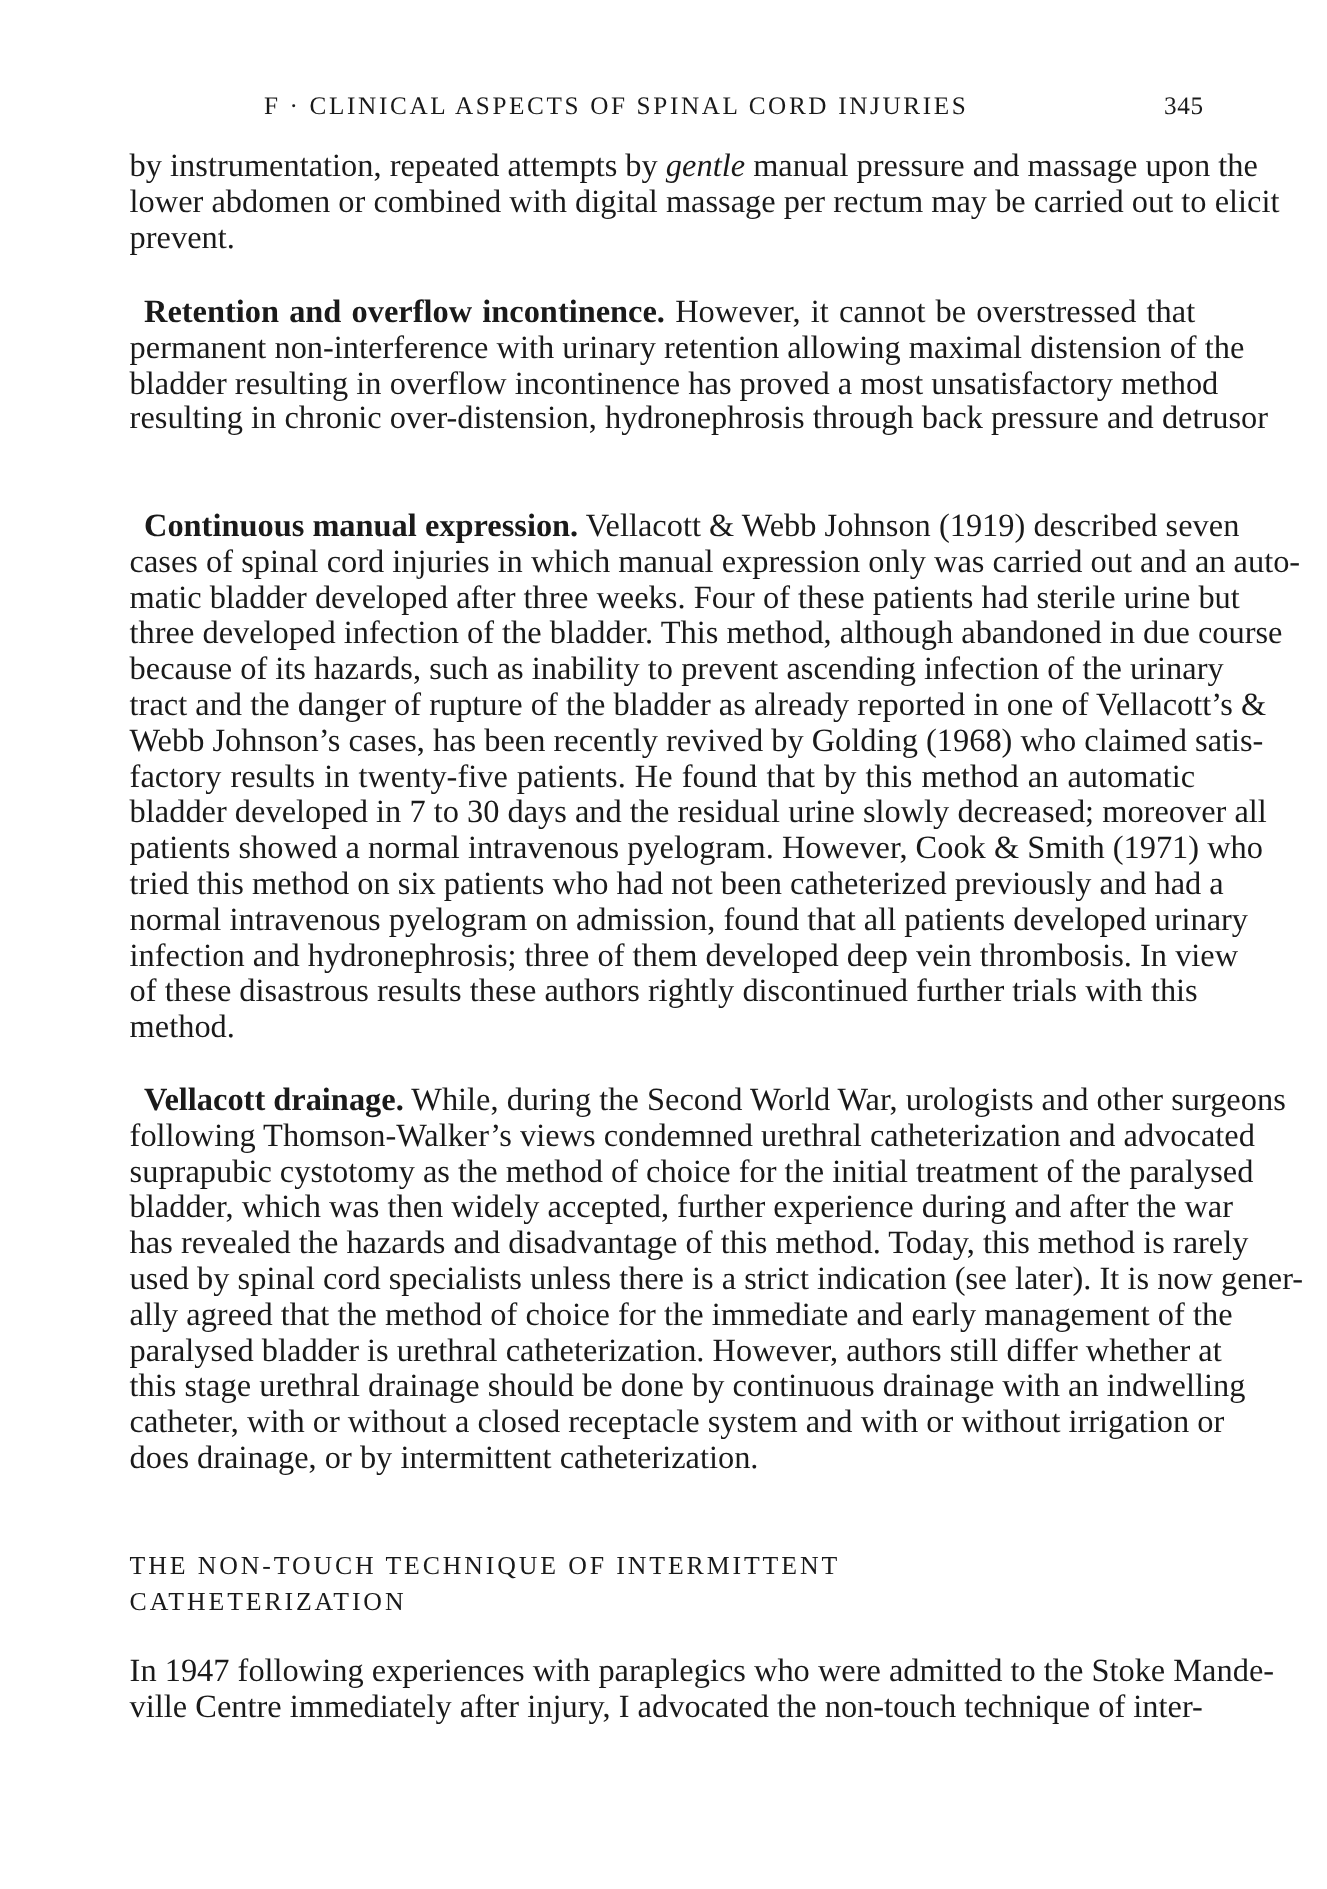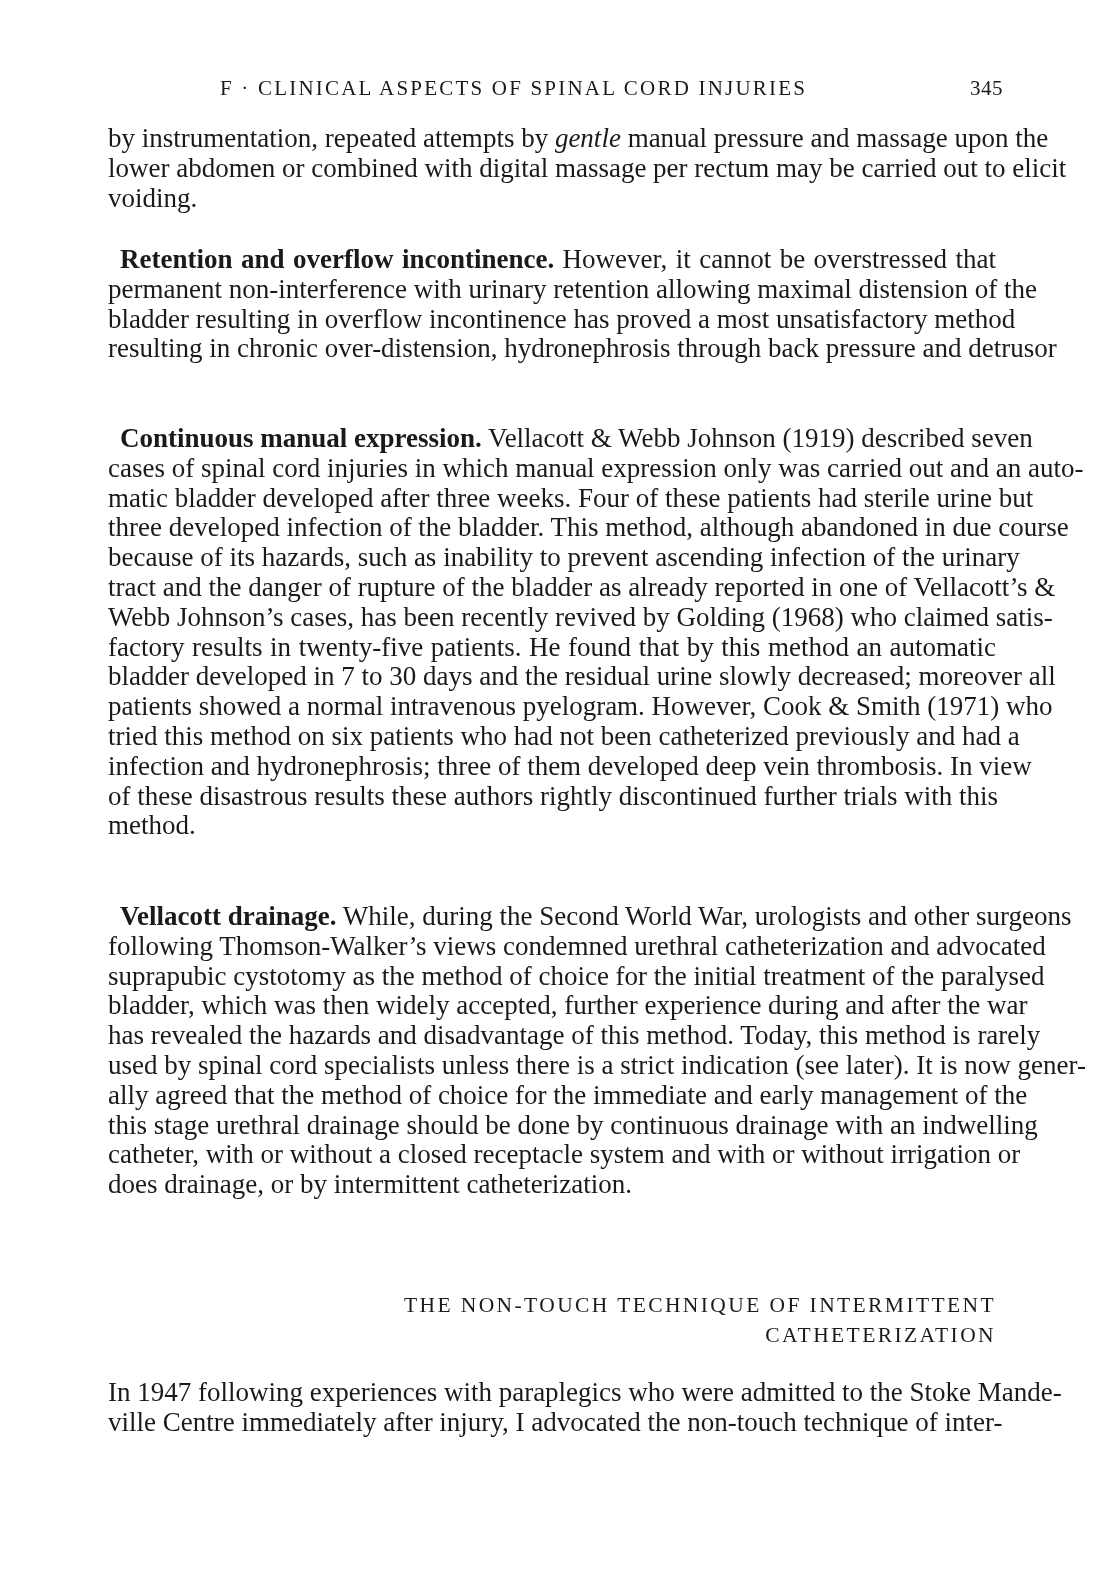--- a/index.html
+++ b/index.html
@@ -64,40 +64,40 @@
       margin-left: 12px;
     }
     .em {
       font-style: italic;
     }
     .section-heading {
       position: absolute;
       left: 108px;
       width: 888px;
       top: 1290px;
-      text-align: right;
+      text-align: left;
       font-size: 21.5px;
       letter-spacing: 2.4px;
       line-height: 30px;
     }
   </style>
 </head>
 <body>
 
 <div class="page">
 
   <div class="running-head">
     <span class="title">F · CLINICAL ASPECTS OF SPINAL CORD INJURIES</span>
     <span class="page-number">345</span>
   </div>
 
   <div class="body-block" style="top:124px;">
     <span class="line"><span>by instrumentation, repeated attempts by </span><span class="em">gentle</span><span> manual pressure and massage upon the</span></span>
     <span class="line">lower abdomen or combined with digital massage per rectum may be carried out to elicit</span>
-    <span class="line last">voiding.</span>
+    <span class="line last">prevent.</span>
   </div>
 
   <div class="body-block" style="top:245px;">
     <span class="line"><span class="run-in">Retention and overflow incontinence.</span><span> However, it cannot be overstressed that</span></span>
     <span class="line">permanent non-interference with urinary retention allowing maximal distension of the</span>
     <span class="line">bladder resulting in overflow incontinence has proved a most unsatisfactory method</span>
     <span class="line">resulting in chronic over-distension, hydronephrosis through back pressure and detrusor</span>
   </div>
 
   <div class="body-block" style="top:424px;">
@@ -105,33 +105,35 @@
     <span class="line">cases of spinal cord injuries in which manual expression only was carried out and an auto-</span>
     <span class="line">matic bladder developed after three weeks. Four of these patients had sterile urine but</span>
     <span class="line">three developed infection of the bladder. This method, although abandoned in due course</span>
     <span class="line">because of its hazards, such as inability to prevent ascending infection of the urinary</span>
     <span class="line">tract and the danger of rupture of the bladder as already reported in one of Vellacott’s &amp;</span>
     <span class="line">Webb Johnson’s cases, has been recently revived by Golding (1968) who claimed satis-</span>
     <span class="line">factory results in twenty-five patients. He found that by this method an automatic</span>
     <span class="line">bladder developed in 7 to 30 days and the residual urine slowly decreased; moreover all</span>
     <span class="line">patients showed a normal intravenous pyelogram. However, Cook &amp; Smith (1971) who</span>
     <span class="line">tried this method on six patients who had not been catheterized previously and had a</span>
+    <span class="line">normal intravenous pyelogram on admission, found that all patients developed urinary</span>
     <span class="line">infection and hydronephrosis; three of them developed deep vein thrombosis. In view</span>
     <span class="line">of these disastrous results these authors rightly discontinued further trials with this</span>
     <span class="line last">method.</span>
   </div>
 
   <div class="body-block" style="top:902px;">
     <span class="line"><span class="run-in">Vellacott drainage.</span><span> While, during the Second World War, urologists and other surgeons</span></span>
     <span class="line">following Thomson-Walker’s views condemned urethral catheterization and advocated</span>
     <span class="line">suprapubic cystotomy as the method of choice for the initial treatment of the paralysed</span>
     <span class="line">bladder, which was then widely accepted, further experience during and after the war</span>
     <span class="line">has revealed the hazards and disadvantage of this method. Today, this method is rarely</span>
     <span class="line">used by spinal cord specialists unless there is a strict indication (see later). It is now gener-</span>
     <span class="line">ally agreed that the method of choice for the immediate and early management of the</span>
+    <span class="line">paralysed bladder is urethral catheterization. However, authors still differ whether at</span>
     <span class="line">this stage urethral drainage should be done by continuous drainage with an indwelling</span>
     <span class="line">catheter, with or without a closed receptacle system and with or without irrigation or</span>
     <span class="line last">does drainage, or by intermittent catheterization.</span>
   </div>
 
   <div class="section-heading">
     <div>THE NON-TOUCH TECHNIQUE OF INTERMITTENT</div>
     <div>CATHETERIZATION</div>
   </div>
 

